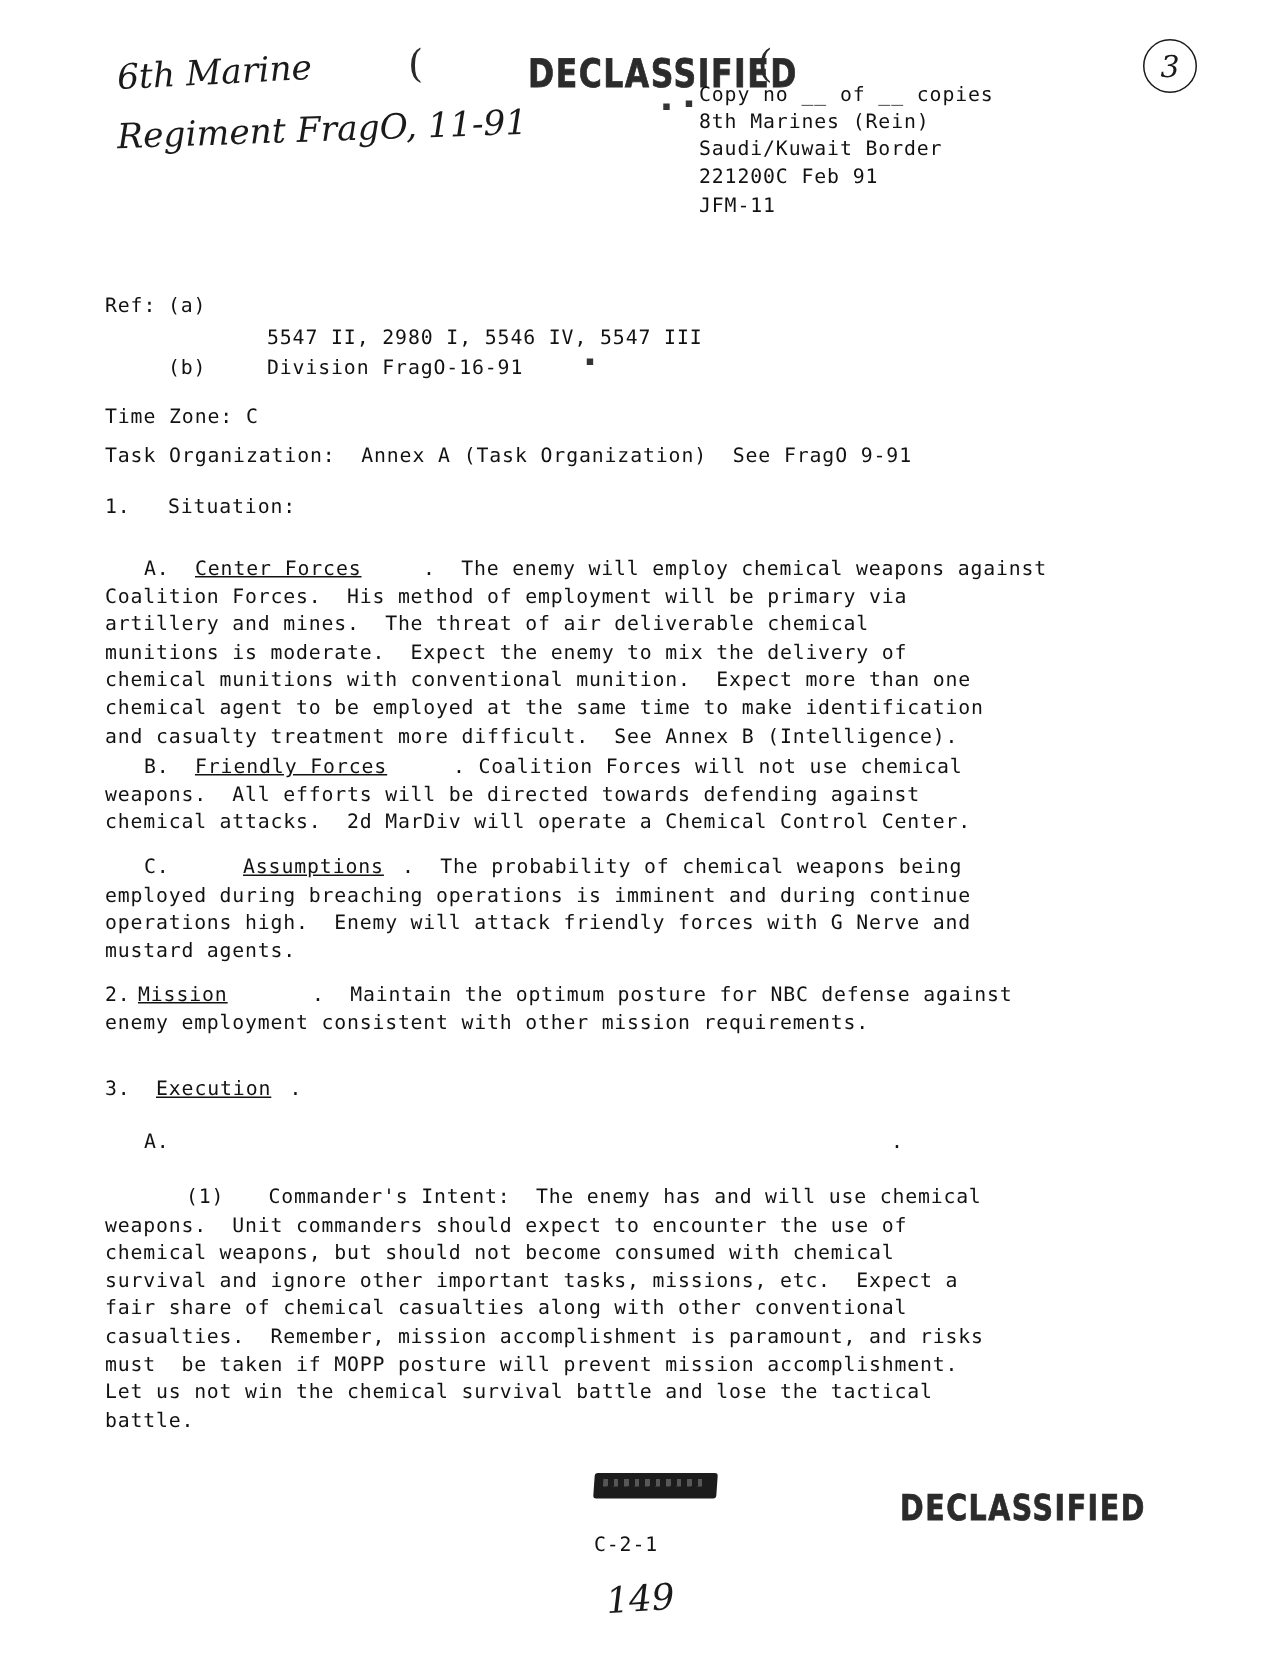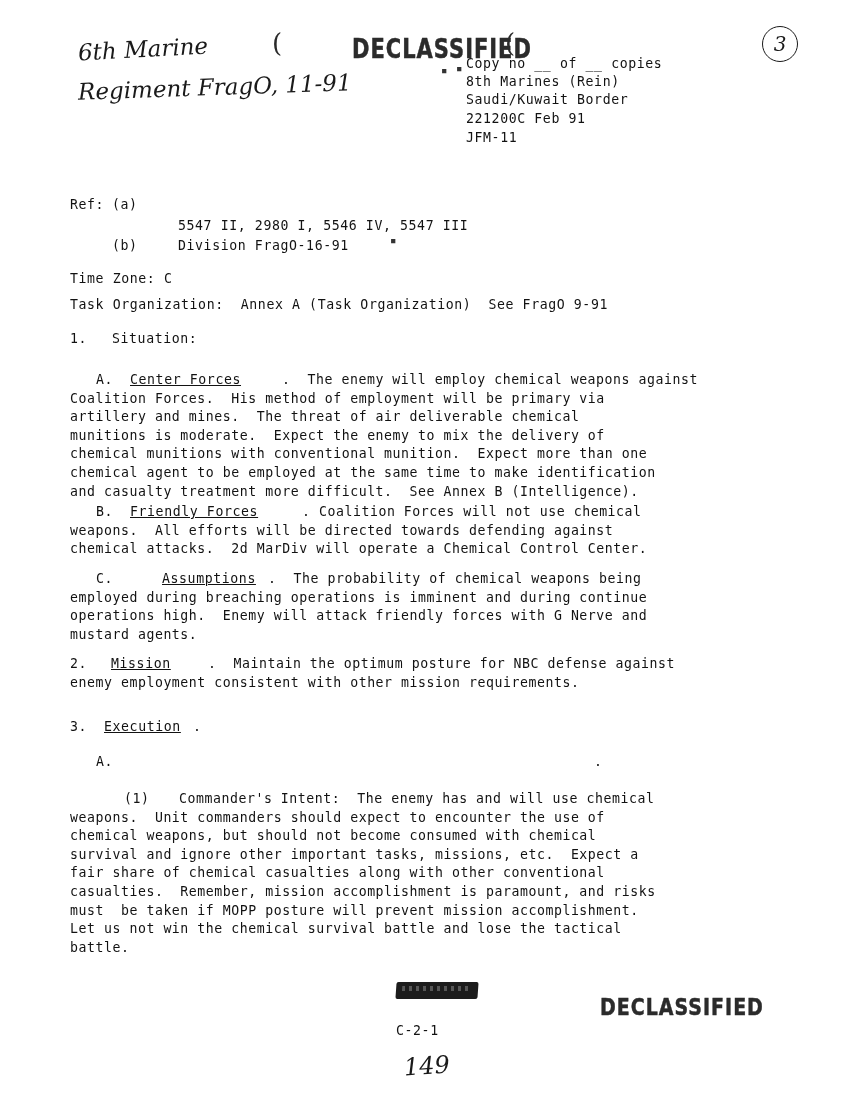--- a/index.html
+++ b/index.html
@@ -163,21 +163,21 @@
 chemical attacks.  2d MarDiv will operate a Chemical Control Center.</div>
 
   <div class="mono" style="left:96px; top:570px;">C.</div>
   <div class="mono u" style="left:130px; top:570px;margin-left:32px;">Assumptions</div>
   <div class="para" style="left:70px; top:570px; text-indent:198px;">.  The probability of chemical weapons being
 employed during breaching operations is imminent and during continue
 operations high.  Enemy will attack friendly forces with G Nerve and
 mustard agents.</div>
 
   <div class="mono" style="left:70px; top:655px;">2.</div>
-  <div class="mono u" style="left:111px; top:655px;">Mission</div>
+  <div class="mono u" style="left:92px; top:655px;">Mission</div>
   <div class="para" style="left:70px; top:655px; text-indent:138px;">.  Maintain the optimum posture for NBC defense against
 enemy employment consistent with other mission requirements.</div>
 
   <div class="mono" style="left:70px; top:718px;">3.</div>
   <div class="mono u" style="left:104px; top:718px;">Execution</div>
   <div class="mono" style="left:193px; top:718px;">.</div>
 
   <div class="mono" style="left:96px; top:753px;">A.</div>
   <div class="mono" style="left:594px; top:753px;">.</div>
 

